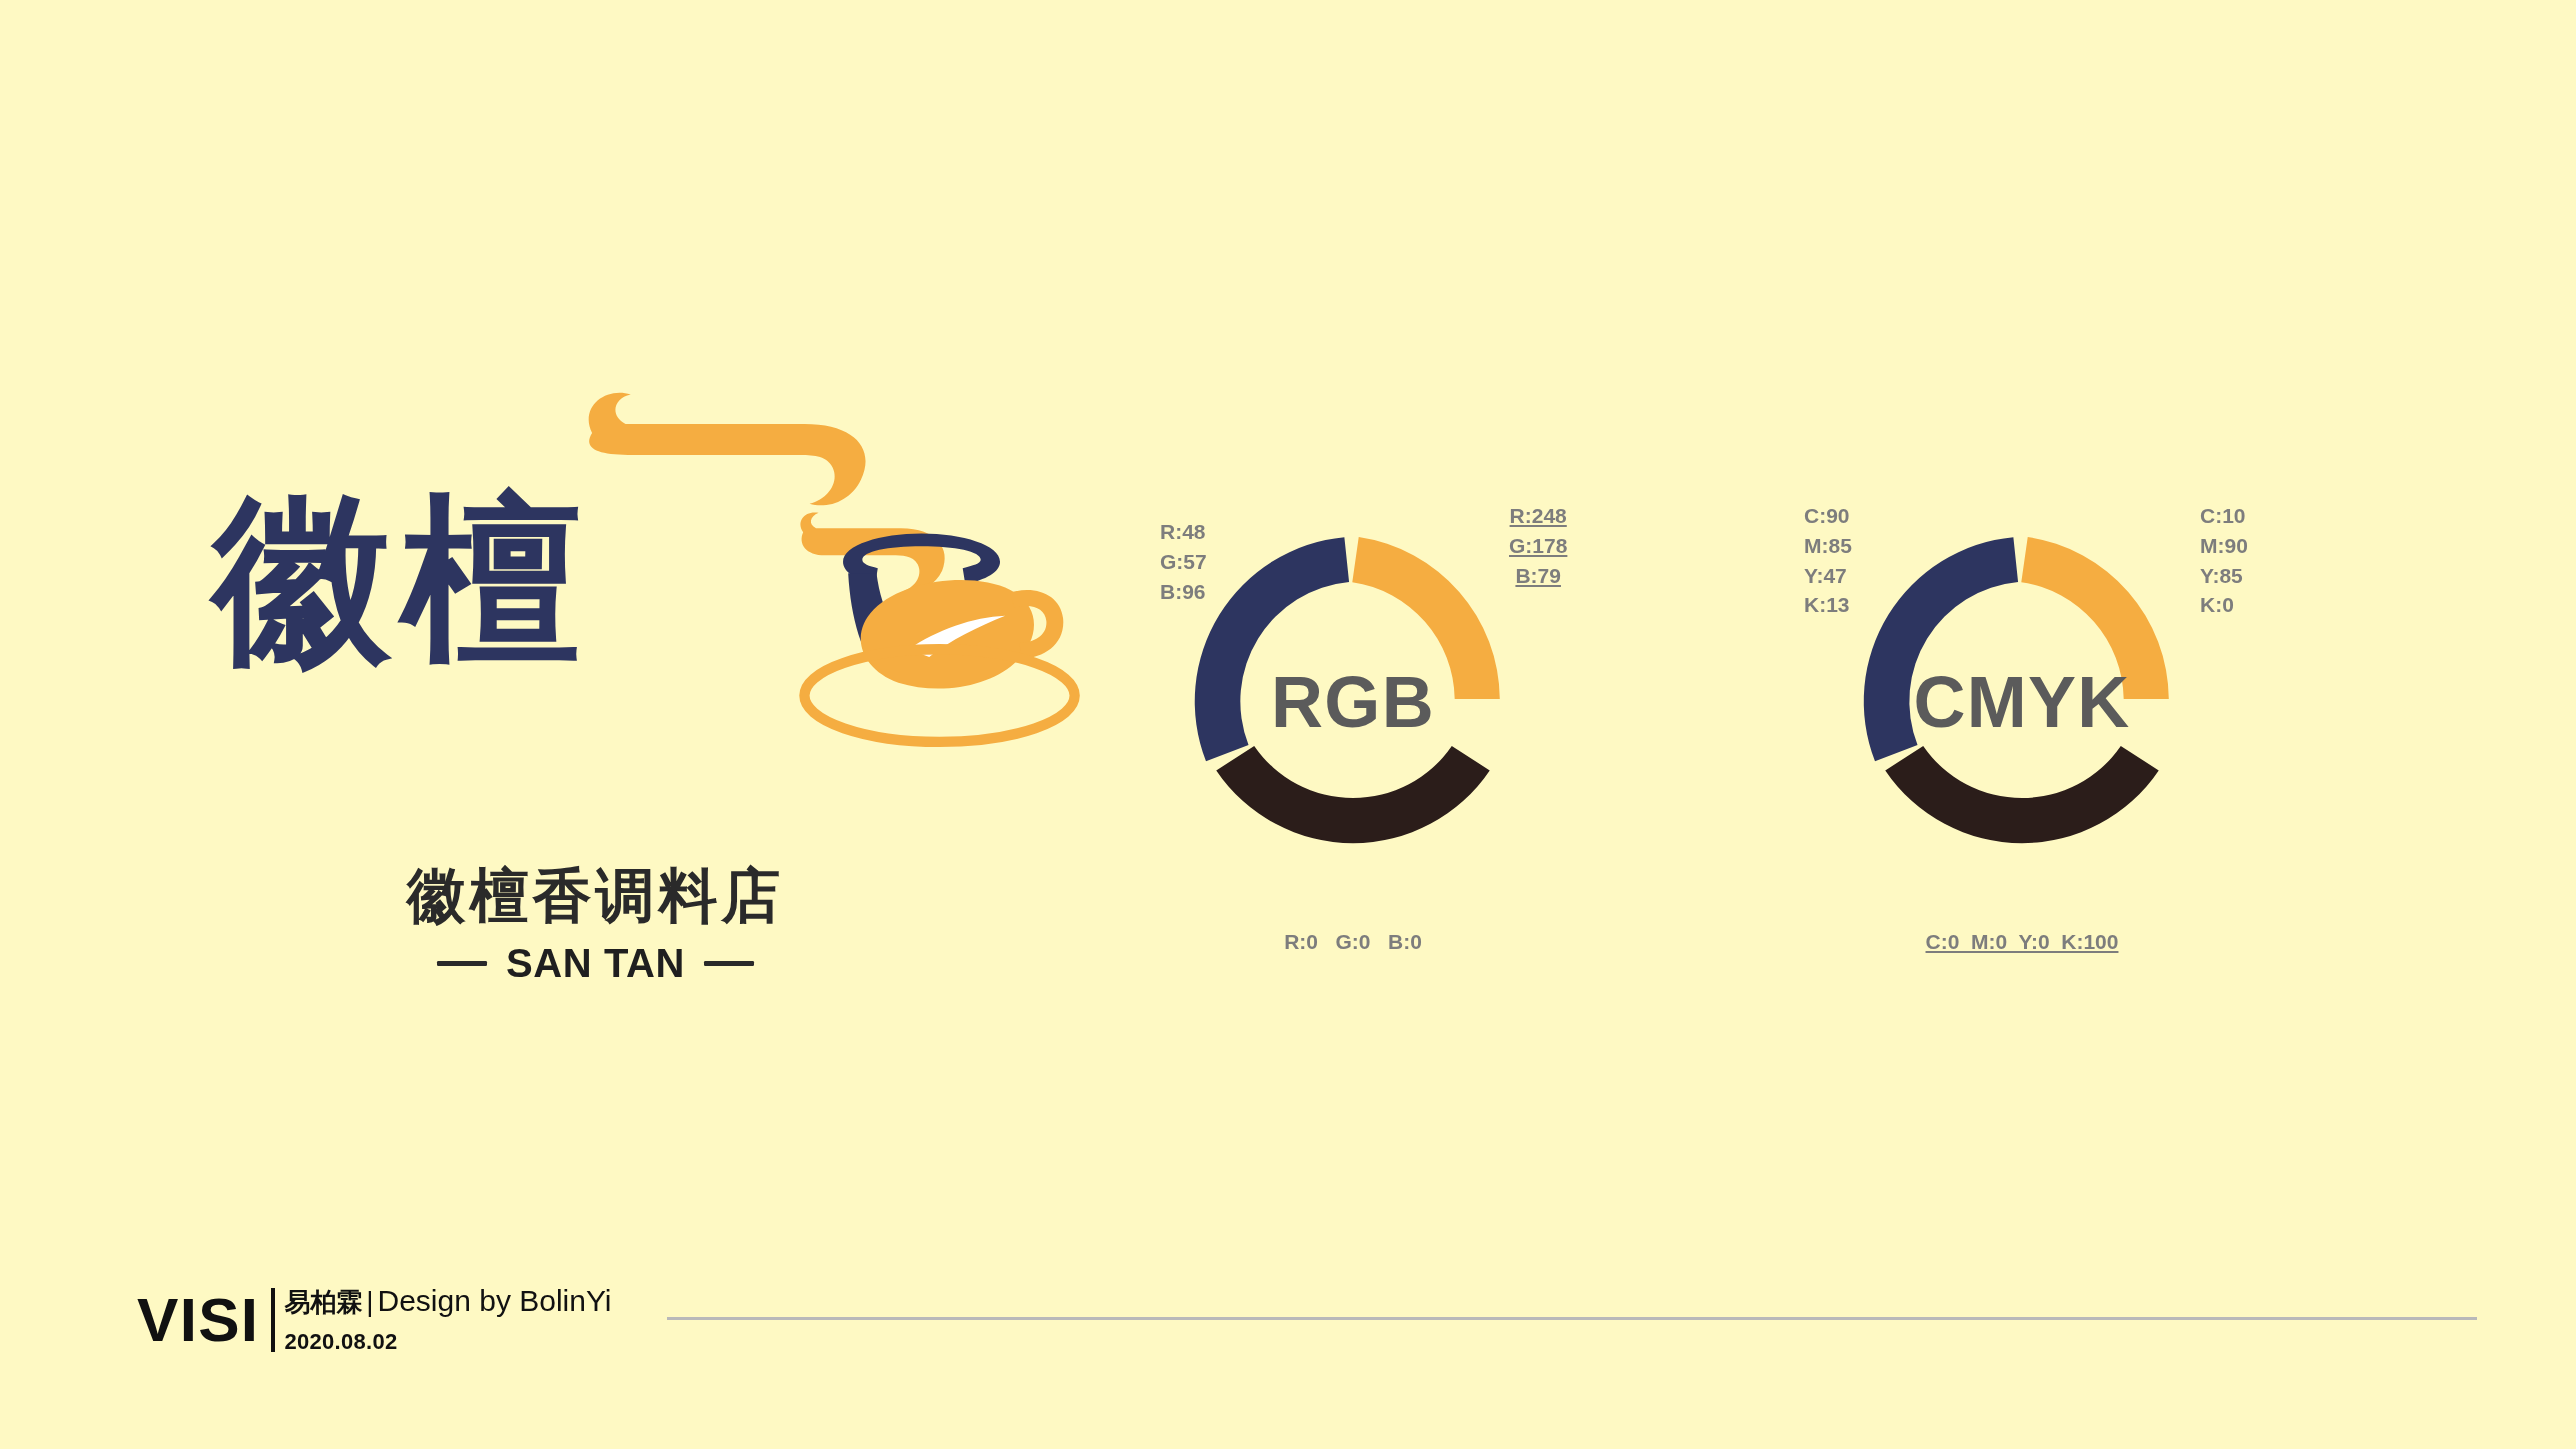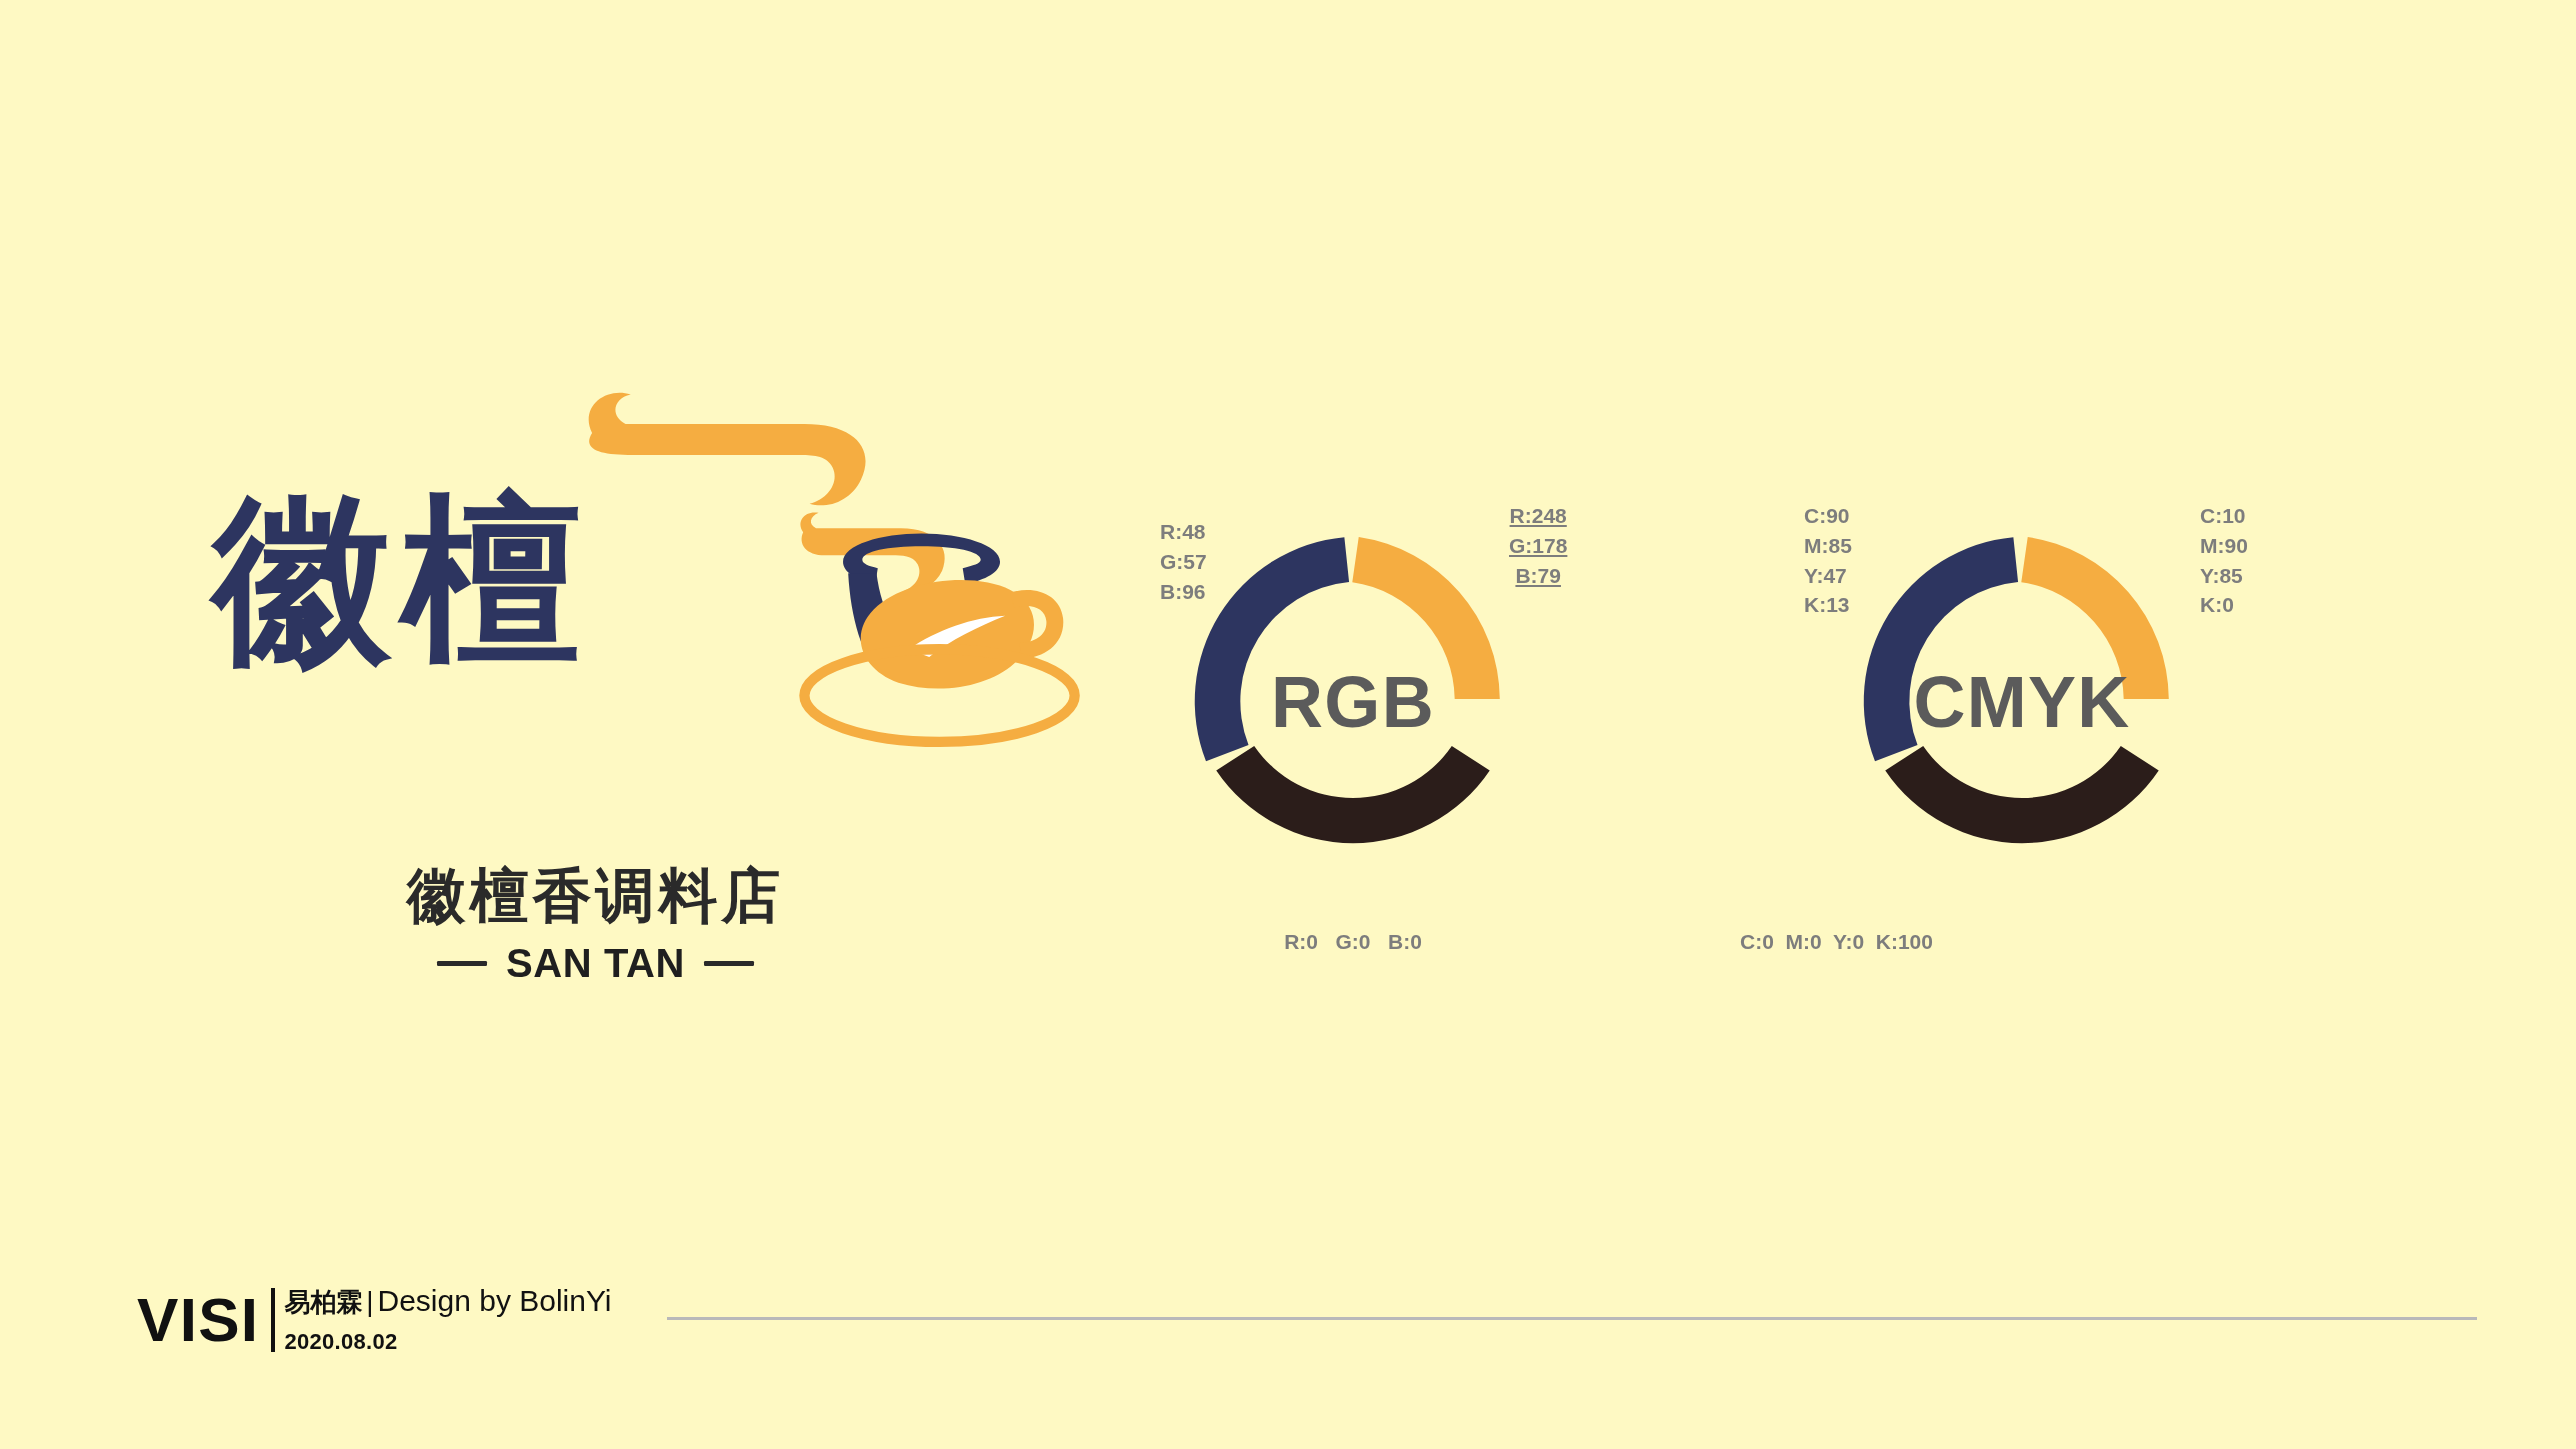--- a/index.html
+++ b/index.html
@@ -131,21 +131,21 @@
     color: #7d7d7d;
     line-height: 1.42;
     white-space: pre;
   }
   .lbl.left   { left: 97px; top: 89px; text-align: left; margin-top: 16px; }
   .lbl.right  { left: 446px; top: 89px; text-align: center; text-decoration: underline; }
   .lbl.bottom { left: 0px; top: 515px; width: 580px; text-align: center; }
 
   .lbl.cmyk-left   { left: 72px; top: 89px; }
   .lbl.cmyk-right  { left: 468px; top: 89px; }
-  .lbl.cmyk-bottom { left: 8px; top: 515px; width: 580px; text-align: left; }
+  .lbl.cmyk-bottom { left: 0px; top: 515px; width: 580px; text-align: center; text-decoration: underline; }
 
   
   .footer {
     position: absolute;
     left: 0;
     top: 1278px;
     width: 2576px;
     height: 90px;
   }
   .footer-rule {

